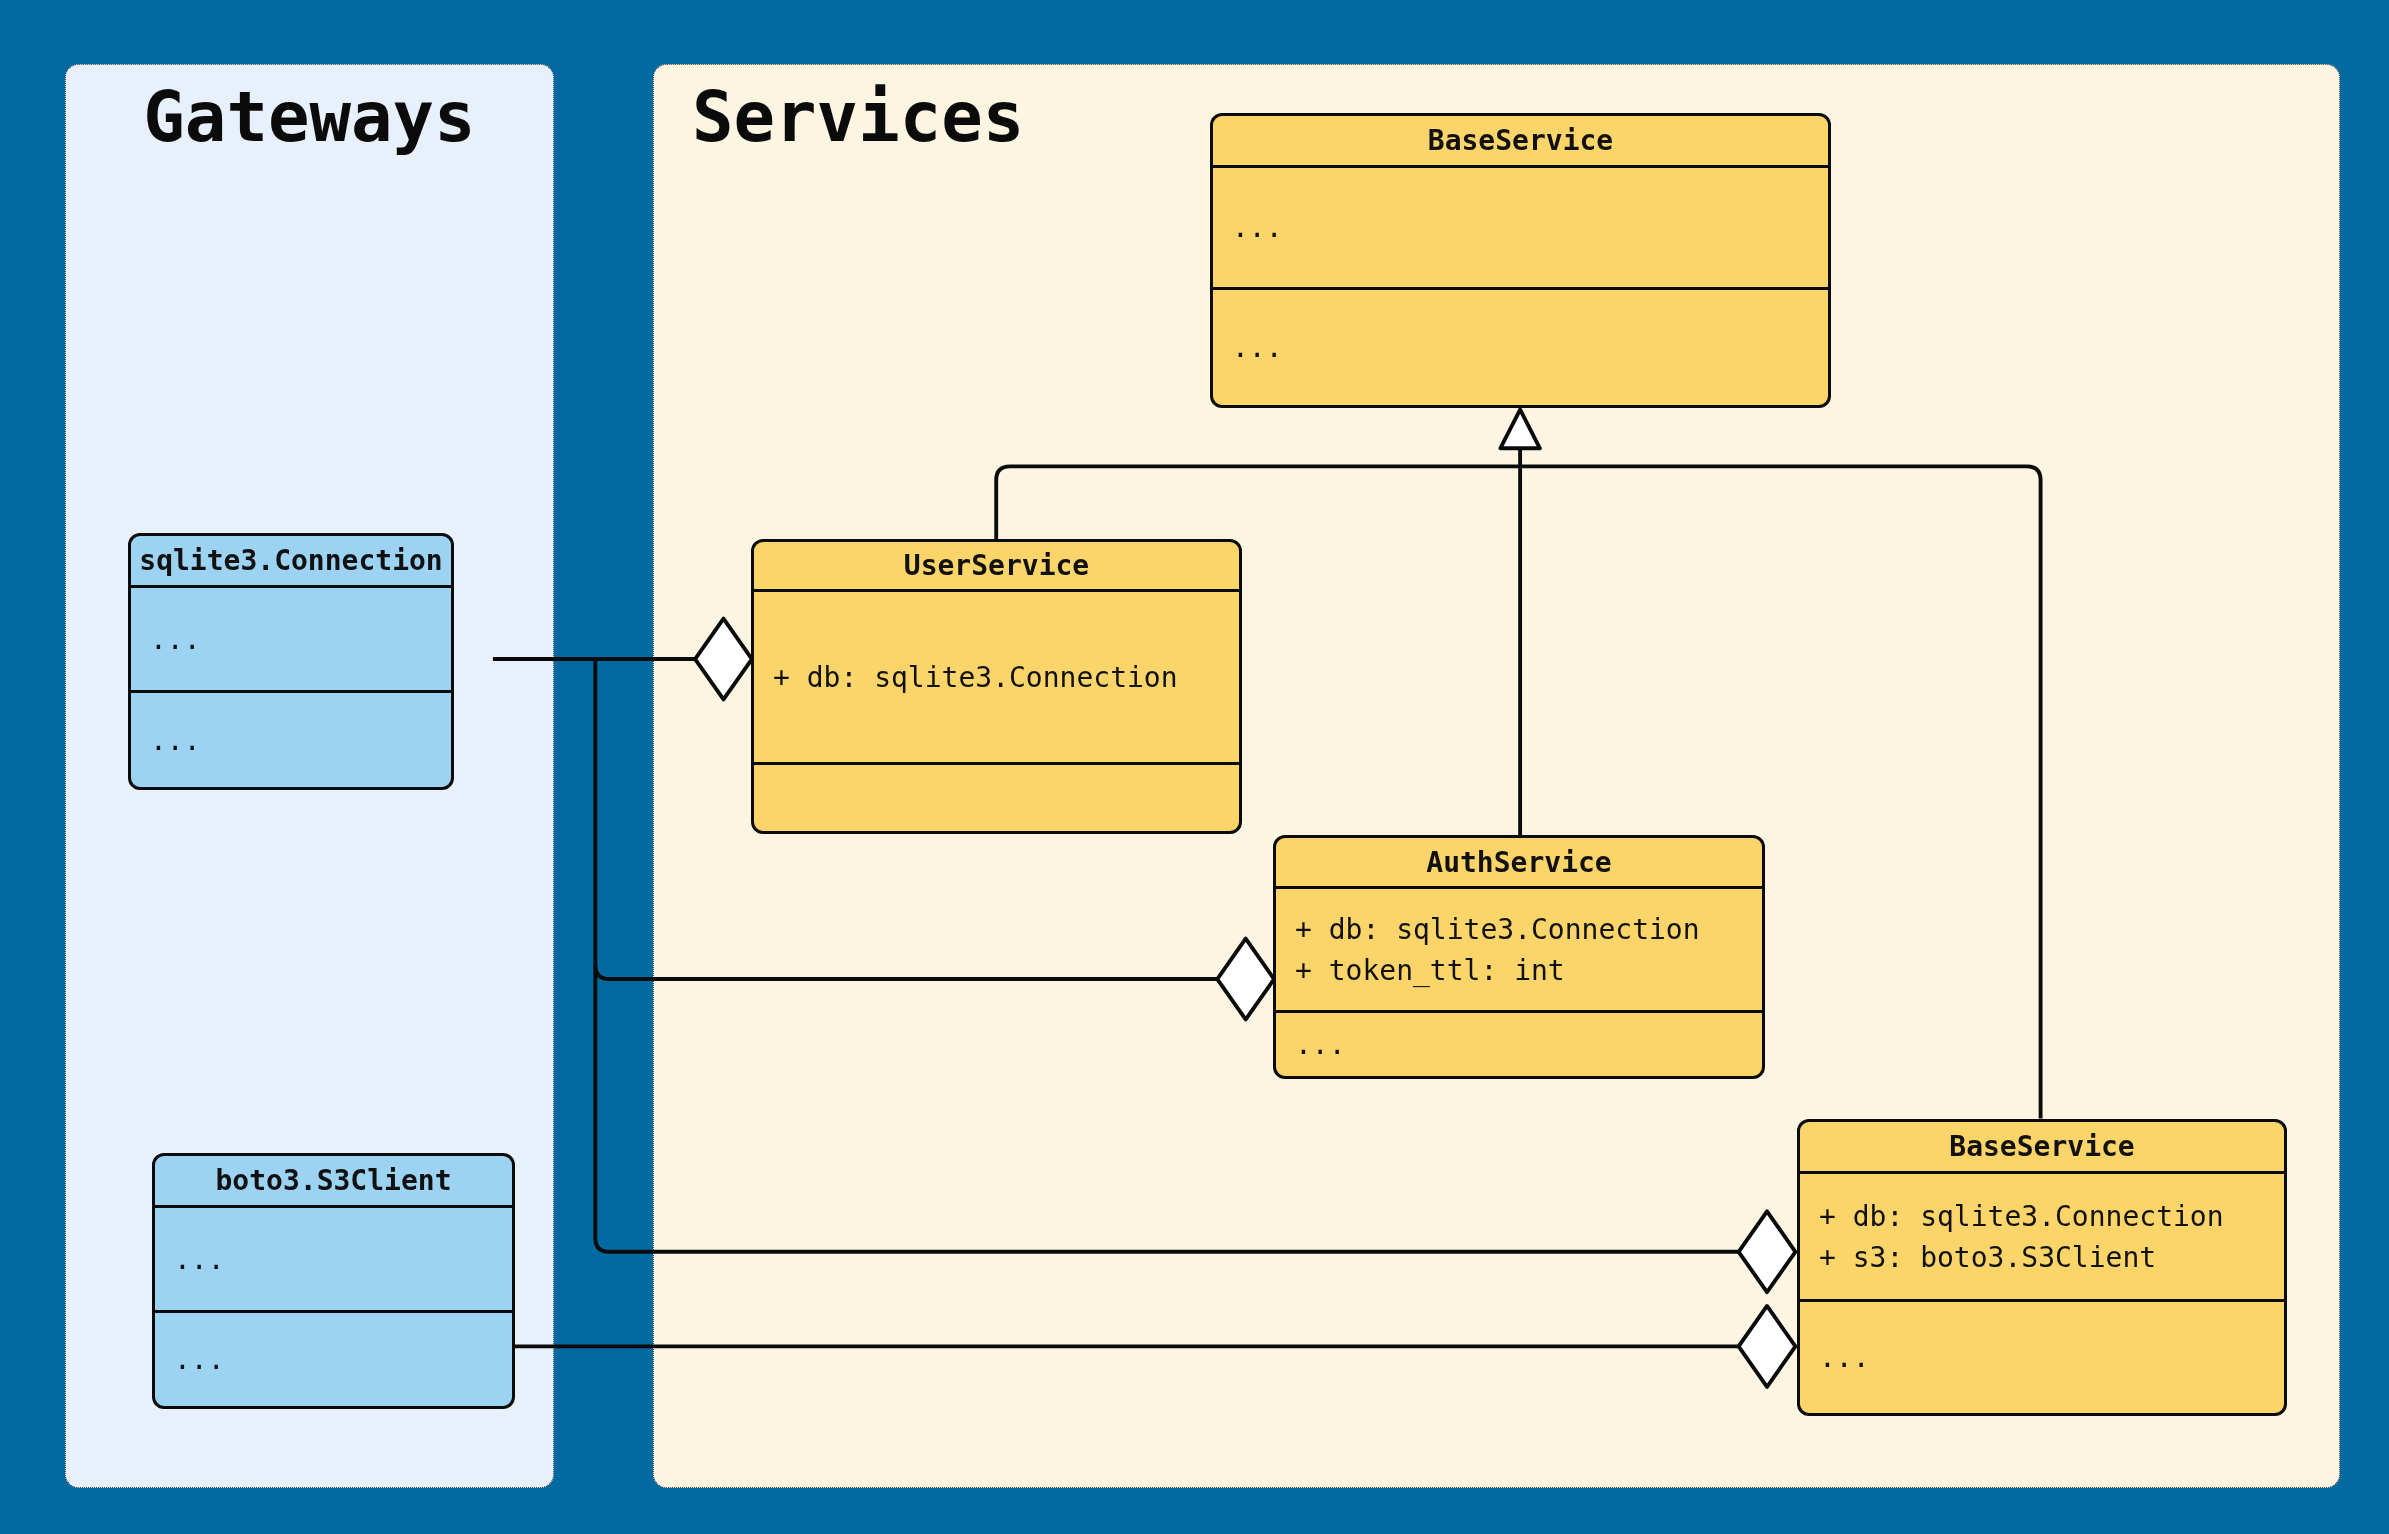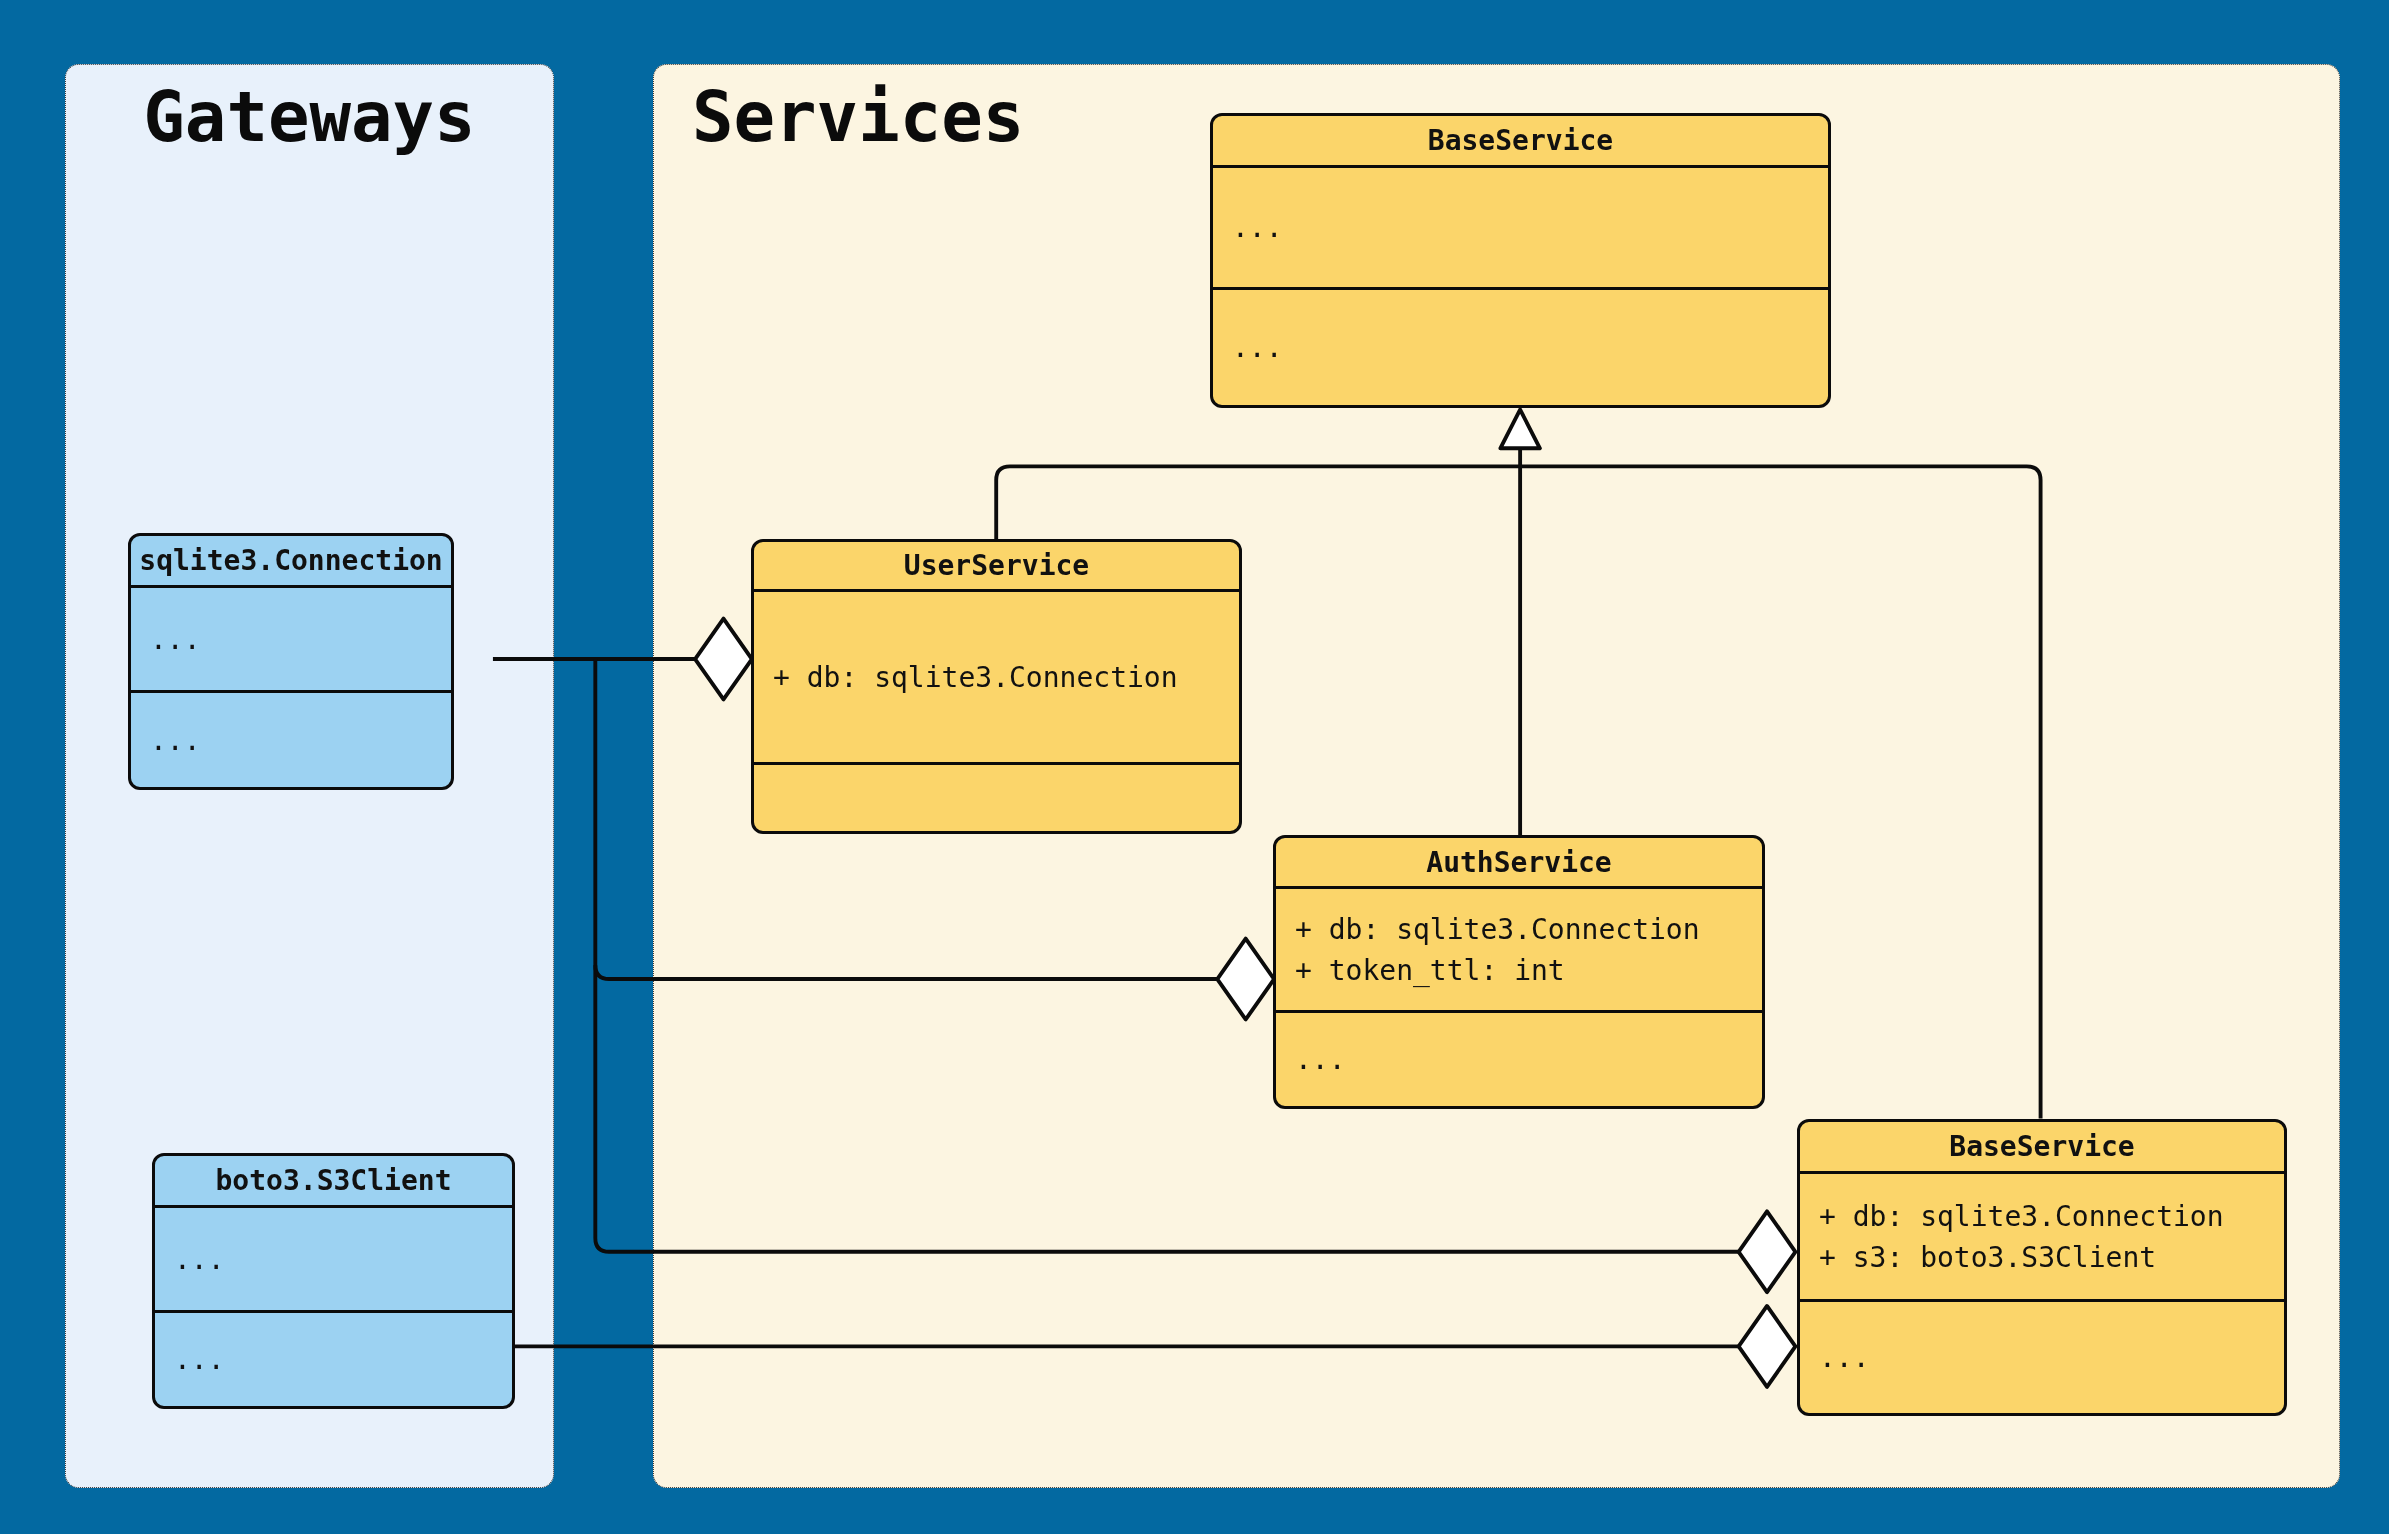--- a/index.html
+++ b/index.html
@@ -81,21 +81,21 @@
   .uml .sec.m { flex: 1 1 auto; border-top: 3.4px solid #0b0b0b; }
 
   #cls-sqlite   { left: 128px;  top: 533px;  width: 326px; height: 257px; }
   #cls-sqlite .t { height: 52px; }  #cls-sqlite .a { height: 102px; }
   #cls-boto     { left: 128px;  top: 1153px; width: 363px; height: 256px; margin-left: 24px; }
   #cls-boto .t  { height: 52px; }   #cls-boto .a  { height: 102px; }
   #cls-base     { left: 1210px; top: 113px;  width: 621px; height: 295px; }
   #cls-base .t  { height: 52px; }   #cls-base .a  { height: 119px; }
   #cls-user     { left: 751px;  top: 539px;  width: 491px; height: 295px; gap: 24px; }
   #cls-user .t  { height: 50px; }   #cls-user .a  { height: 122px; }
-  #cls-auth     { left: 1273px; top: 835px;  width: 492px; height: 274px; }
+  #cls-auth     { left: 1273px; top: 835px;  width: 492px; height: 244px; }
   #cls-auth .t  { height: 51px; }   #cls-auth .a  { height: 121px; }
   #cls-photo    { left: 1797px; top: 1119px; width: 490px; height: 297px; }
   #cls-photo .t { height: 52px; }   #cls-photo .a { height: 125px; }
 </style>
 </head>
 <body>
 
 <div id="canvas">
 
   <div class="panel" id="panel-gateways"></div>

